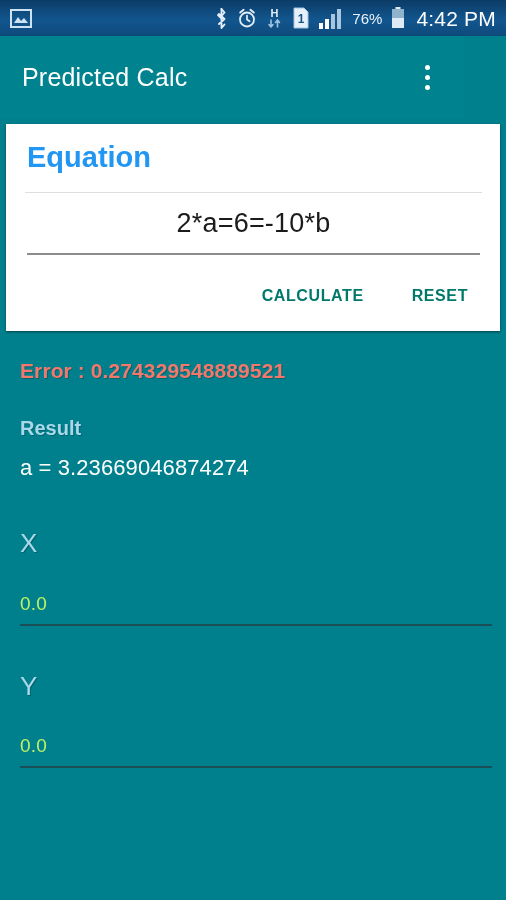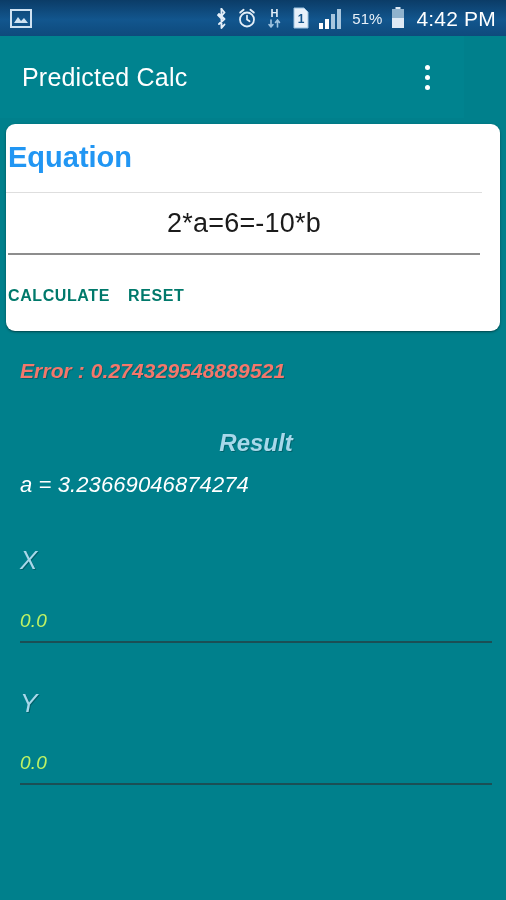--- a/index.html
+++ b/index.html
@@ -58,23 +58,23 @@
     border-radius:50%; background:#ffffff;
   }
 
   
   .card-wrap{
     background:#00808c;
     padding:6px 6px 8px 6px;
   }
   .card{
     background:#ffffff;
-    border-radius:9px;
+    border-radius:0;
     box-shadow:0 1px 3px rgba(0,0,0,0.32), 0 1px 1px rgba(0,0,0,0.18);
-    padding:18px 18px 8px 0;
+    padding:18px 18px 8px 19px;
   }
   .card-title{
     color:#2196f3;
     font-size:29px;
     font-weight:bold;
     line-height:1.1;
     padding-left:2px;
   }
   .card-divider{
     height:1px; background:#dedede;
@@ -87,54 +87,52 @@
   .eq-value{
     font-size:27px; color:#1b1b1b;
     line-height:1.25; letter-spacing:0.2px;
     min-height:34px;
   }
   .eq-underline{
     height:2px; background:#8d8d8d;
     margin-top:12px;
   }
   .card-actions{
-    display:flex; 
+    display:flex; justify-content:flex-end;
     align-items:center;
-    gap:14px;
+    gap:44px;
     padding:22px 12px 14px 0;
   }
   .flat-btn{
     background:none; border:none;
     color:#00796b;
     font-family:"Liberation Sans", sans-serif;
     font-size:16px; font-weight:bold;
     letter-spacing:0.6px;
     cursor:pointer;
     padding:4px 2px;
   }
 
   
   .body{
     background:#00808c;
     padding:14px 14px 0 20px;
-    font-style:italic;
   }
   .err{
     color:#f4776b;
     font-size:21px; font-weight:bold;
     letter-spacing:0.1px;
     text-shadow:1px 1px 0 rgba(0,0,0,0.22);
     padding-top:6px;
   }
   .res-head{
     color:#a8d8ea;
-    font-size:24px; font-weight:bold;
+    font-size:20px; font-weight:bold;
     text-shadow:1px 1px 0 rgba(0,0,0,0.22);
-    margin-top:46px;
-    text-align:center;
+    margin-top:34px;
   }
   .res-line{
     color:#ffffff;
     font-size:22px;
     line-height:1.42;
     margin-top:12px;
     letter-spacing:0.1px;
   }
 
   .field-group{ margin-top:46px; }
@@ -203,21 +201,21 @@
 
     <span class="ic">
       <svg width="24" height="21" viewBox="0 0 24 21">
         <rect x="0" y="15" width="4" height="6" fill="#ffffff"></rect>
         <rect x="6" y="11" width="4" height="10" fill="#ffffff"></rect>
         <rect x="12" y="6" width="4" height="15" fill="#a8c6de"></rect>
         <rect x="18" y="1" width="4" height="20" fill="#a8c6de"></rect>
       </svg>
     </span>
 
-    <span class="sb-pct">51%</span>
+    <span class="sb-pct">76%</span>
 
     <span class="ic">
       <svg width="14" height="22" viewBox="0 0 14 22">
         <rect x="4.5" y="0" width="5" height="2.2" fill="#dfeaf5"></rect>
         <rect x="1" y="2" width="12" height="19" fill="#dfeaf5"></rect>
         <rect x="1" y="2" width="12" height="9" fill="#8fb2cd"></rect>
       </svg>
     </span>
 
     <span class="sb-time">4:42 PM</span>

